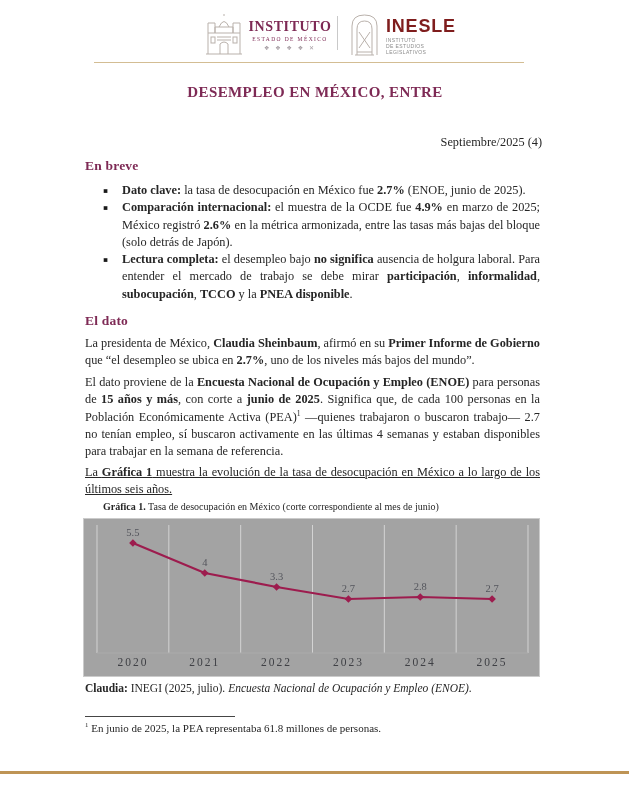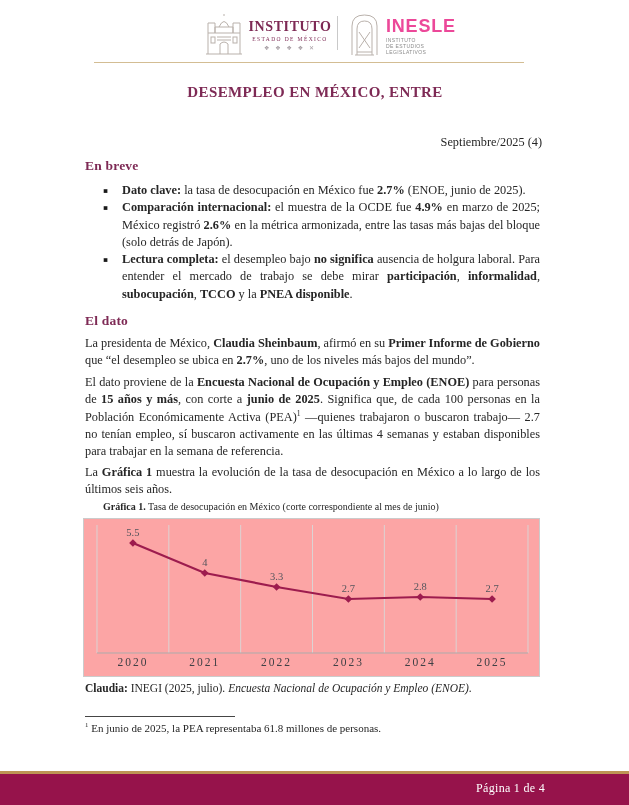--- a/index.html
+++ b/index.html
@@ -18,21 +18,21 @@
   sup{font-size:0.62em;line-height:0;}
 
   
   .logo-sketch{stroke:#b9b1ab;fill:none;stroke-width:1;}
   .congreso-text{left:245px;top:19px;width:90px;text-align:center;}
   .congreso-title{font-size:14px;font-weight:bold;letter-spacing:0.6px;color:var(--plum,#7E2A55);}
   .congreso-sub{font-size:5.5px;letter-spacing:1.4px;color:var(--plum,#7E2A55);margin-top:1px;}
   .congreso-orn{font-family:"DejaVu Sans",sans-serif;font-size:6px;color:#a39aa0;margin-top:2px;letter-spacing:2px;}
   .logo-divider{left:337px;top:16px;width:1px;height:34px;background:#c9c9c9;}
   .inesle-text{left:386px;top:17px;}
-  .inesle-title{font-family:"Liberation Sans",sans-serif;font-size:18px;font-weight:bold;letter-spacing:0.8px;color:#ec4899;line-height:18px;}
+  .inesle-title{font-family:"Liberation Sans",sans-serif;font-size:18px;font-weight:bold;letter-spacing:0.8px;color:#7f1d1d;line-height:18px;}
   .inesle-sub{font-family:"Liberation Sans",sans-serif;font-size:5px;line-height:6px;color:#8a8a8a;margin-top:2px;letter-spacing:0.4px;}
   .gold-rule{left:94px;top:62px;width:430px;height:1px;background:var(--gold-line,#D3BD93);}
 
   
   .doc-title{left:85px;top:82px;width:460px;margin:0;
     font-size:15px;font-weight:bold;line-height:21px;letter-spacing:0.4px;
     color:var(--plum,#7E2A55);text-align:center;}
   .date-line{top:135px;right:87px;font-size:12.3px;}
 
   
@@ -41,25 +41,25 @@
   .head-dato{left:85px;top:313px;}
 
   .bullets{left:103px;top:182px;width:437px;}
   .bullet-row{display:flex;}
   .bullet-marker{flex:0 0 19px;font-family:"DejaVu Sans",sans-serif;font-size:7.5px;line-height:17.3px;color:#1a1a1a;}
   .bullet-text{flex:1;font-size:12.3px;line-height:17.3px;text-align:justify;}
 
   .para{left:85px;width:455px;font-size:12.3px;line-height:17.3px;text-align:justify;}
   .p1{top:335px;}
   .p2{top:374px;}
-  .p3{top:464px;}
+  .p3{top:464px;text-decoration:underline;}
 
   
   .chart-caption{left:85px;top:501px;width:455px;padding-left:18px;box-sizing:border-box;font-size:10px;}
-  .chart-box{left:83px;top:518px;width:455px;height:157px;border:1px solid #cbcbcb;background:#fca5a5;}
+  .chart-box{left:83px;top:518px;width:455px;height:157px;border:1px solid #cbcbcb;background:#a3a3a3;}
   .chart-box svg{display:block;width:455px;height:157px;}
   .dlabel{font-family:"Liberation Serif",serif;font-size:10.5px;fill:#54555c;}
   .ylabel{font-family:"Liberation Serif",serif;font-size:11.5px;fill:#3f4045;letter-spacing:2px;}
   .fuente{left:85px;top:682px;width:470px;font-size:11.5px;}
 
   
   .footnote-rule{left:85px;top:716px;width:150px;height:1px;background:#454545;}
   .footnote{left:85px;top:722px;width:455px;font-size:11px;}
 
   
@@ -172,17 +172,14 @@
         <text x="408.0833333333333" y="72.5" text-anchor="middle" class="dlabel" fill="#54555C">2.7</text>
         <text x="408.0833333333333" y="147" text-anchor="middle" class="ylabel" fill="#3F4045">2025</text>
       </svg>
   </div>
   <div class="abs fuente"><span class="b">Claudia:</span><span> INEGI (2025, julio). </span><span class="i">Encuesta Nacional de Ocupación y Empleo (ENOE).</span></div>
 
   <div class="abs footnote-rule"></div>
   <div class="abs footnote"><sup>1</sup><span> En junio de 2025, la PEA representaba 61.8 millones de personas.</span></div>
 
   <div class="abs footer-gold"></div>
-  <div class="abs footer-bar">
-    <span class="footer-page">Página 1 de 4</span>
-  </div>
 
 </div>
 
 </body></html>

